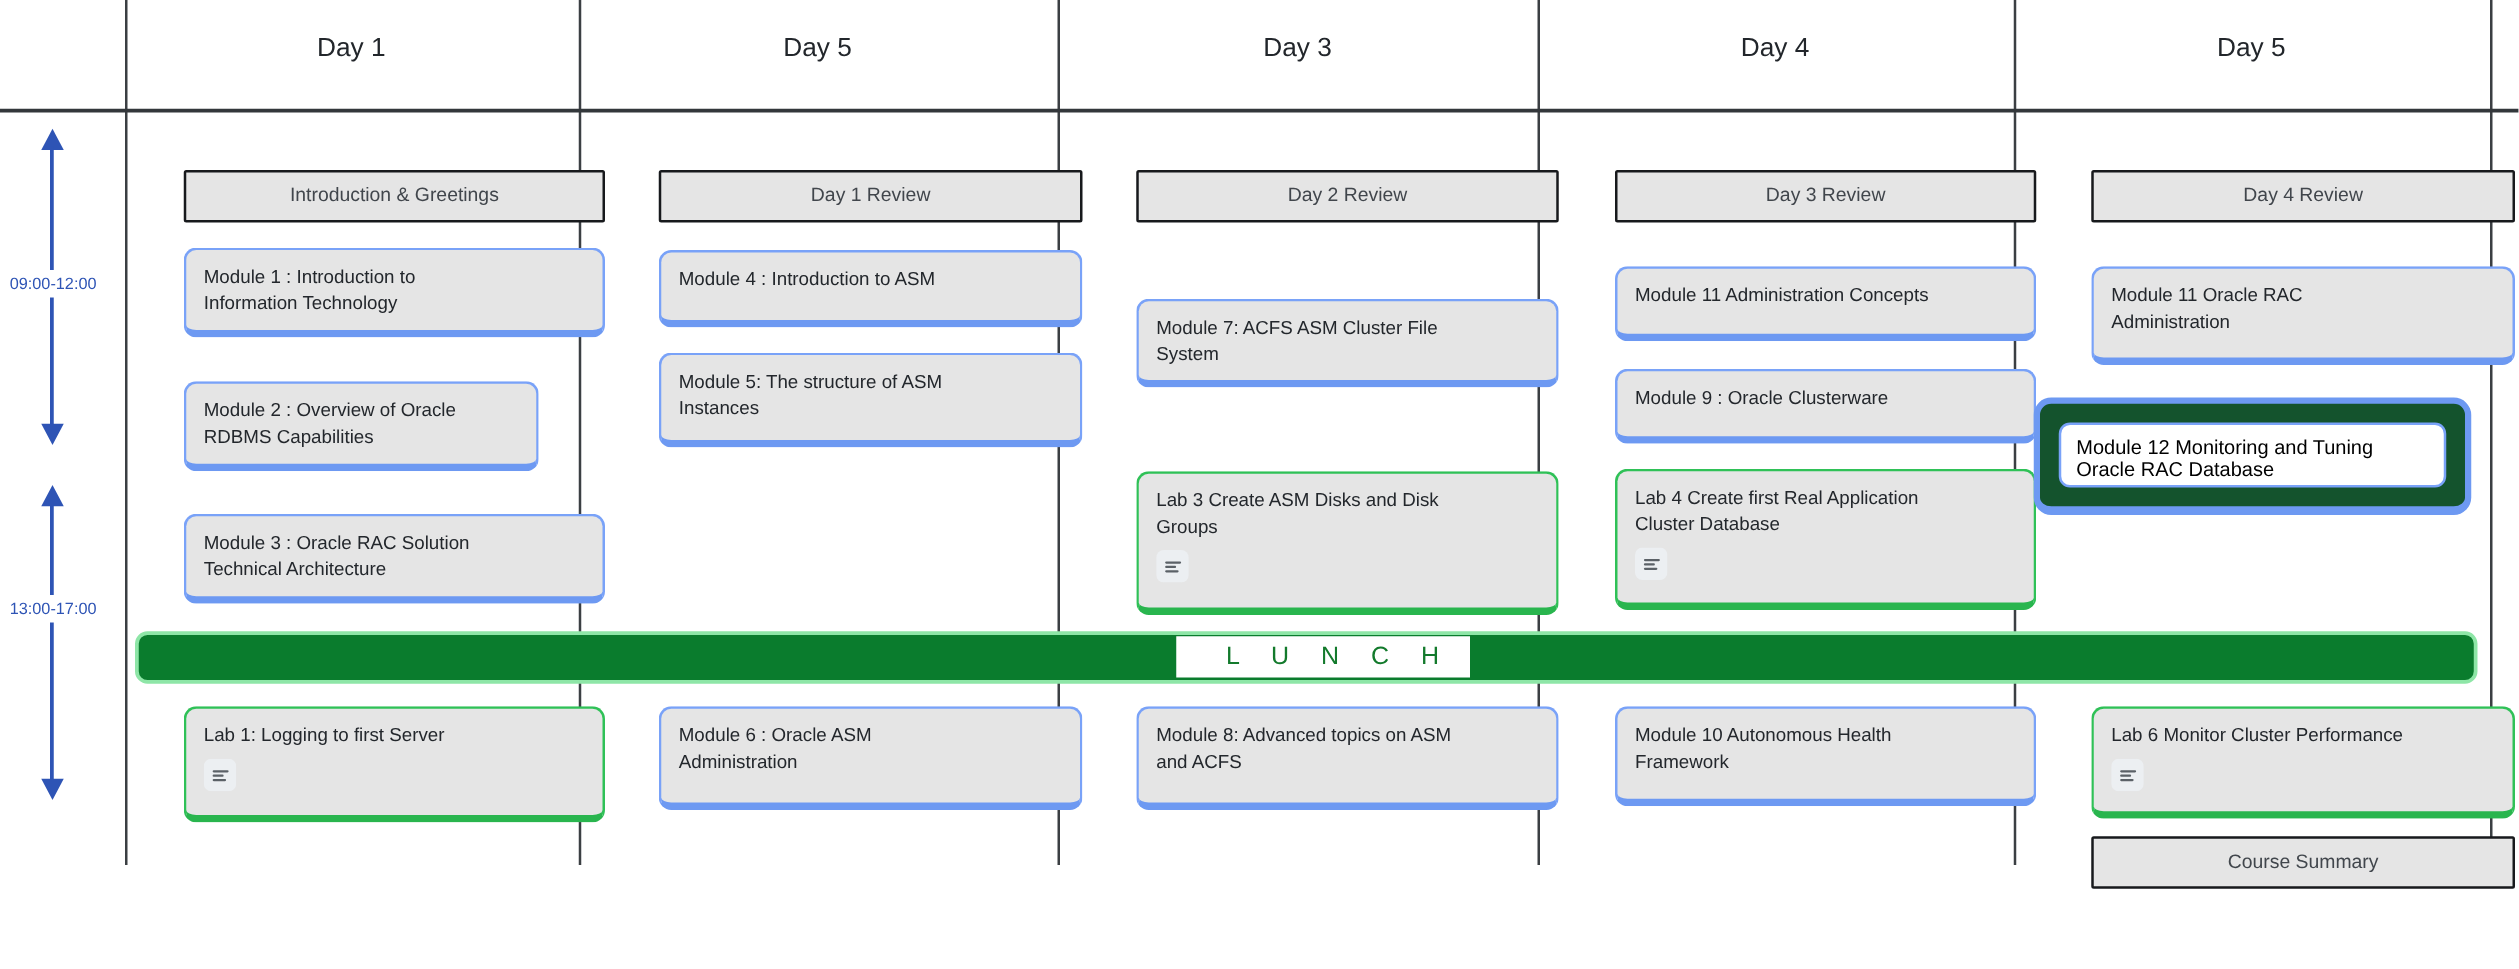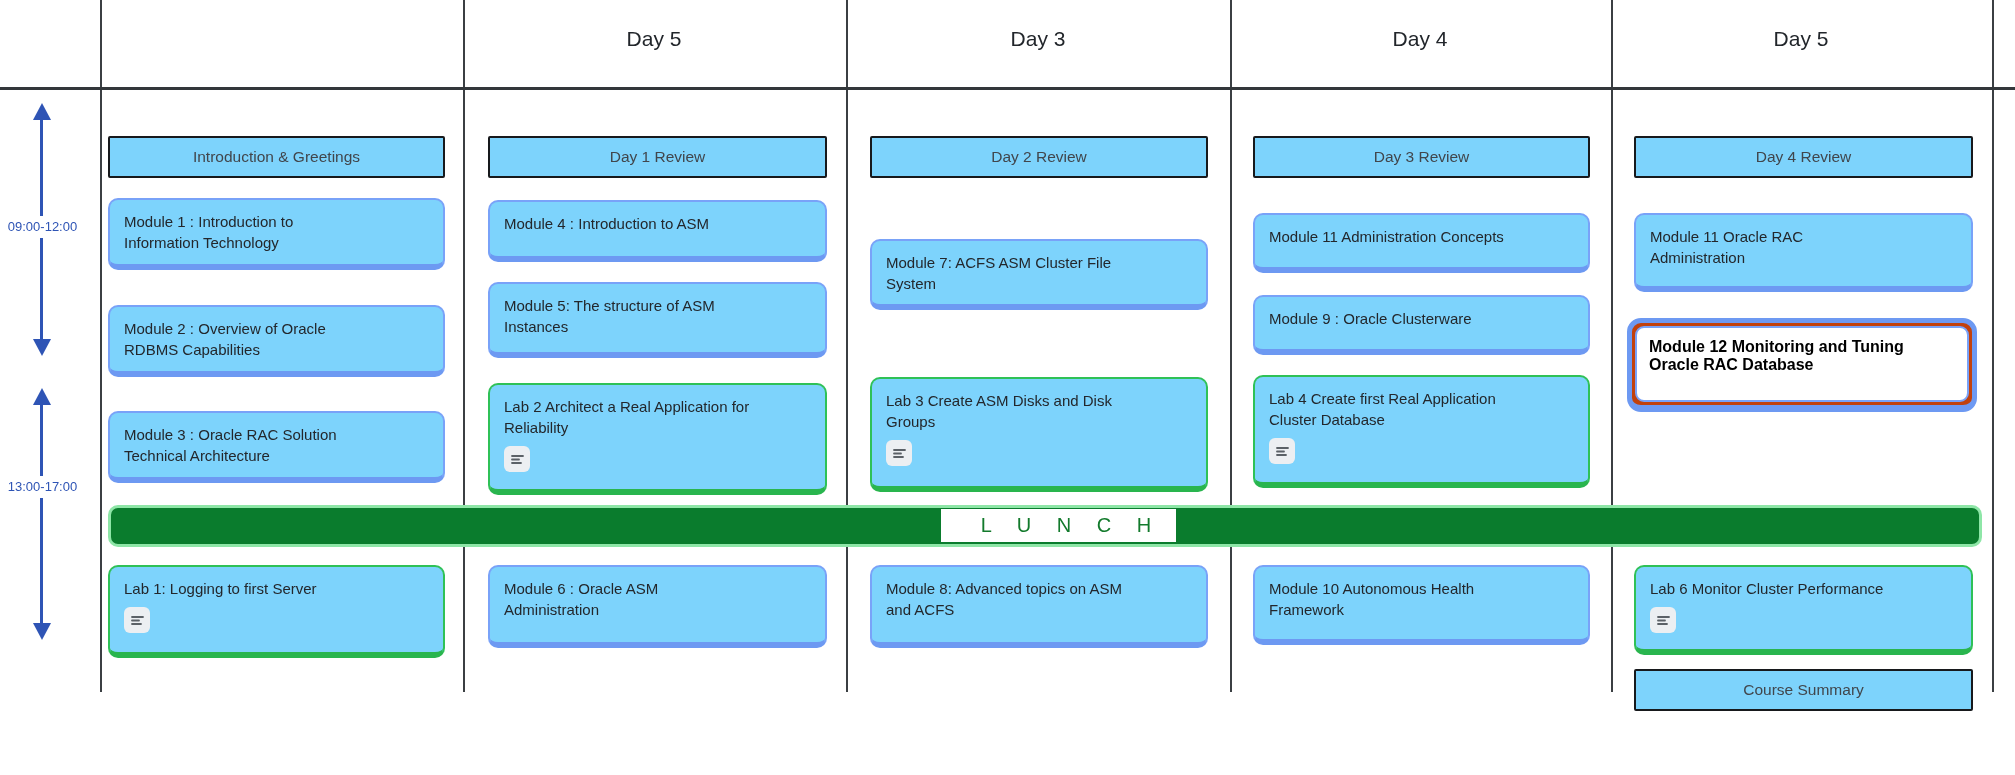--- a/index.html
+++ b/index.html
@@ -9,33 +9,33 @@
   }
   
   .vline{position:absolute;top:0;width:2px;height:692px;background:#3b3f43;}
   .hline{position:absolute;left:0;top:87px;width:2015px;height:3px;background:#33373b;}
   
   .day-label{
     position:absolute;top:16px;width:260px;height:46px;line-height:46px;
     text-align:center;font-size:21px;color:#22262b;
   }
   
-  .c{position:absolute;box-sizing:border-box;background:#7dd3fc;}
+  .c{position:absolute;box-sizing:border-box;background:#e5e5e5;margin-left:39px;}
   .blue{border:2px solid #79a2f8;border-bottom:6px solid #6d99f2;border-radius:10px;}
   .green{border:2px solid #2fc157;border-bottom:6px solid #29b54e;border-radius:10px;}
   .black{
     border:2.5px solid #17191c;border-radius:2px;display:flex;align-items:center;justify-content:center;
     font-size:15.5px;color:#41464c;
   }
   .c .t{padding:11px 12px 0 14px;font-size:15px;line-height:21px;color:#23272c;white-space:pre-line;}
   .note-badge{margin:8px 0 0 14px;display:block;}
   
   .sel-outer{
-    position:absolute;box-sizing:border-box;background:#c2410c;
-    border:5px solid #6d99f2;border-bottom:7px solid #6d99f2;border-radius:14px;padding:3px;font-weight:bold;
+    position:absolute;box-sizing:border-box;background:#14532d;
+    border:5px solid #6d99f2;border-bottom:7px solid #6d99f2;border-radius:14px;padding:15px;
   }
   .sel-inner{
     box-sizing:border-box;width:100%;height:100%;
     border:2px solid #79a2f8;border-radius:9px;background:#fff;
   }
   .sel-inner .t{padding:10px 12px 0 12px;}
   
   .lunch{
     position:absolute;left:108px;top:505px;width:1874px;height:42px;box-sizing:border-box;
     background:#0a7c2d;border:3px solid #8ee6a7;border-radius:10px;
@@ -61,20 +61,21 @@
 <div id="stage">
 
   <div class="vline" style="left:100px"></div>
   <div class="vline" style="left:463px"></div>
   <div class="vline" style="left:846px"></div>
   <div class="vline" style="left:1230px"></div>
   <div class="vline" style="left:1611px"></div>
   <div class="vline" style="left:1992px"></div>
   <div class="hline"></div>
 
+  <div class="day-label" style="left:151px">Day 1</div>
   <div class="day-label" style="left:524px">Day 5</div>
   <div class="day-label" style="left:908px">Day 3</div>
   <div class="day-label" style="left:1290px">Day 4</div>
   <div class="day-label" style="left:1671px">Day 5</div>
 
   <div class="head up" style="top:103px"></div>
   <div class="rail-line" style="top:117px;height:226px"></div>
   <div class="head down" style="top:339px"></div>
   <div class="time-label" style="top:216px">09:00-12:00</div>
 
@@ -83,21 +84,21 @@
   <div class="head down" style="top:623px"></div>
   <div class="time-label" style="top:476px">13:00-17:00</div>
 
   <div class="c black" style="left:108px;top:136px;width:337px;height:42px">
     <span>Introduction &amp; Greetings</span>
   </div>
   <div class="c blue" style="left:108px;top:198px;width:337px;height:72px">
     <div class="t">Module 1 : Introduction to
 Information Technology</div>
   </div>
-  <div class="c blue" style="left:108px;top:305px;width:337px;height:72px">
+  <div class="c blue" style="left:108px;top:305px;width:284px;height:72px">
     <div class="t">Module 2 : Overview of Oracle
 RDBMS Capabilities</div>
   </div>
   <div class="c blue" style="left:108px;top:411px;width:337px;height:72px">
     <div class="t">Module 3 : Oracle RAC Solution
 Technical Architecture</div>
   </div>
   <div class="c green" style="left:108px;top:565px;width:337px;height:93px">
     <div class="t">Lab 1: Logging to first Server</div>
     <svg class="note-badge" width="26" height="26">
@@ -110,30 +111,20 @@
 
   <div class="c black" style="left:488px;top:136px;width:339px;height:42px">
     <span>Day 1 Review</span>
   </div>
   <div class="c blue" style="left:488px;top:200px;width:339px;height:62px">
     <div class="t">Module 4 : Introduction to ASM</div>
   </div>
   <div class="c blue" style="left:488px;top:282px;width:339px;height:76px">
     <div class="t">Module 5: The structure of ASM
 Instances</div>
-  </div>
-  <div class="c green" style="left:488px;top:383px;width:339px;height:112px">
-    <div class="t">Lab 2 Architect a Real Application for
-Reliability</div>
-    <svg class="note-badge" width="26" height="26">
-      <rect x="0" y="0" width="26" height="26" rx="6" fill="#eceff2"></rect>
-      <line x1="8" y1="10" x2="19" y2="10" stroke="#5b6167" stroke-width="1.8" stroke-linecap="round"></line>
-      <line x1="8" y1="13.5" x2="15" y2="13.5" stroke="#5b6167" stroke-width="1.8" stroke-linecap="round"></line>
-      <line x1="8" y1="17" x2="17" y2="17" stroke="#5b6167" stroke-width="1.8" stroke-linecap="round"></line>
-    </svg>
   </div>
   <div class="c blue" style="left:488px;top:565px;width:339px;height:83px">
     <div class="t">Module 6 : Oracle ASM
 Administration</div>
   </div>
 
   <div class="c black" style="left:870px;top:136px;width:338px;height:42px">
     <span>Day 2 Review</span>
   </div>
   <div class="c blue" style="left:870px;top:239px;width:338px;height:71px">

